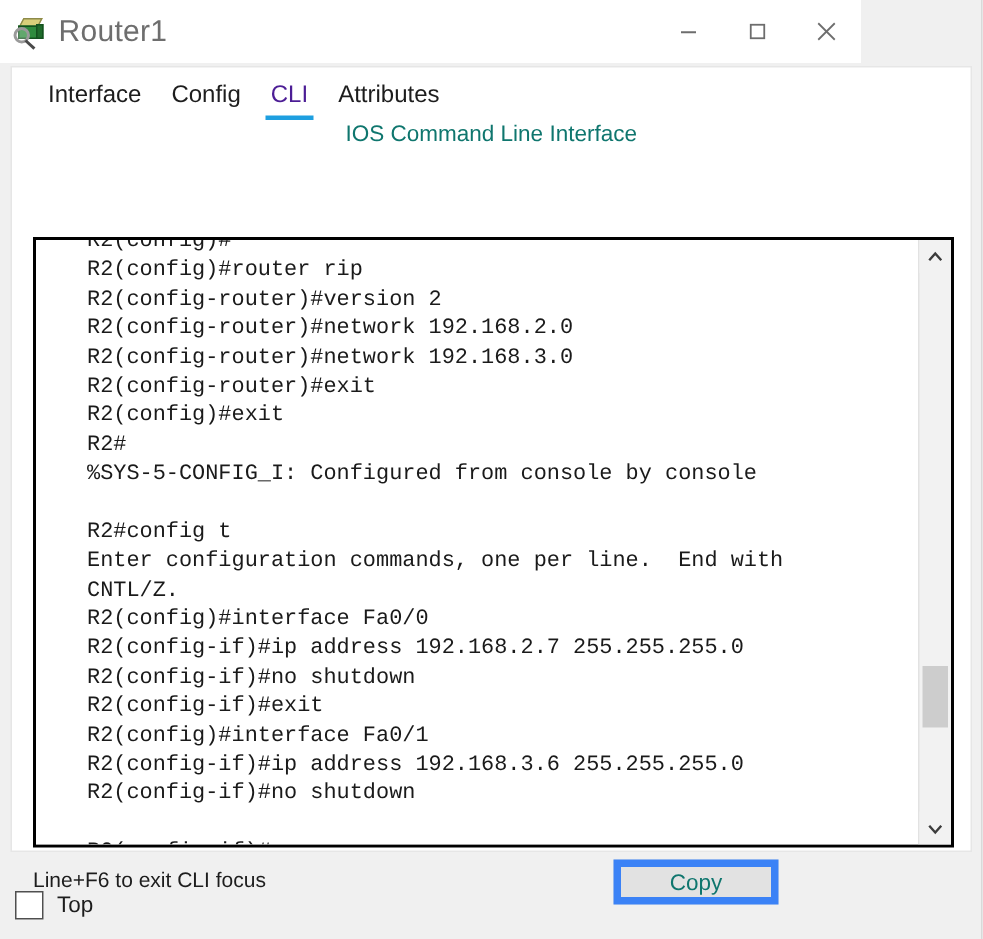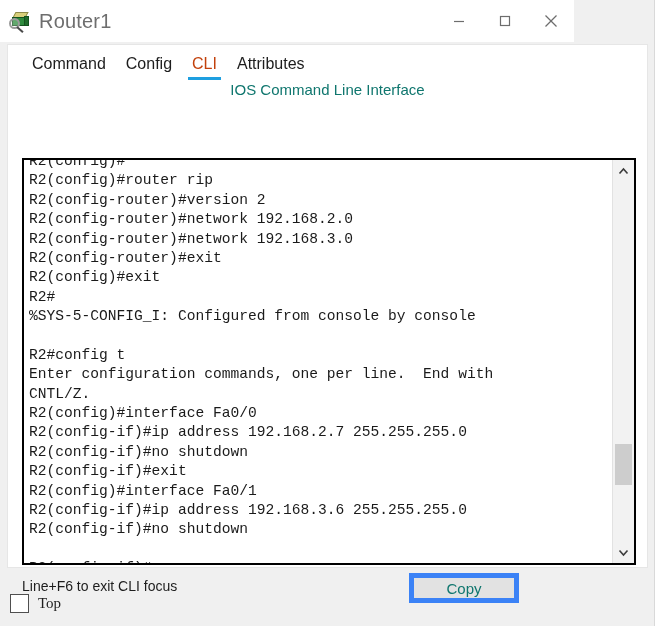--- a/index.html
+++ b/index.html
@@ -71,21 +71,21 @@
     box-shadow:0 0 0 1px #e6e6e6;
   }
   #tabbar{
     position:absolute;left:0;top:0;height:35px;width:100%;
     display:flex;align-items:flex-end;padding-left:14px;box-sizing:border-box;
   }
   .tab{
     font-size:16px;color:#1d1d1d;padding:0 10px 7px 10px;
     position:relative;white-space:nowrap;cursor:default;
   }
-  .tab.active{color:#c2410c;}
+  .tab.active{color:#4c1d95;}
   .tab.active::after{
     content:"";position:absolute;left:6px;right:6px;bottom:0;height:3px;
     background:#1e9fe0;
   }
 
   #panel-title{
     position:absolute;left:0;top:36px;width:100%;
     text-align:center;font-size:15px;color:#0f766e;
   }
 
@@ -98,21 +98,21 @@
   #term{
     flex:1 1 auto;overflow:hidden;position:relative;
     background:#ffffff;
   }
   #term-lines{
     position:absolute;left:5px;top:-8px;right:0;
     font-family:"Liberation Mono","DejaVu Sans Mono",monospace;
     font-size:14.6px;line-height:19.4px;
     color:#1a1a1a;white-space:pre;
   }
-  .tline{height:19.4px;}
+  .tline{height:19.4px;margin-left:29px;}
 
   
   #scrollbar{
     flex:0 0 22px;width:22px;background:#f2f2f2;
     position:relative;border-left:1px solid #e2e2e2;box-sizing:border-box;
   }
   .sb-arrow{
     position:absolute;left:0;width:100%;height:22px;
     display:flex;align-items:center;justify-content:center;
     background:#f2f2f2;cursor:default;
@@ -141,21 +141,21 @@
   #btn-paste{left:519px;}
 
   
   #bottom-row{
     position:absolute;left:10px;top:594px;display:flex;align-items:center;
   }
   #top-checkbox{
     width:19px;height:19px;border:1px solid #4f4f4f;background:#ffffff;
     box-sizing:border-box;cursor:default;
   }
-  #top-label{margin-left:9px;font-size:15px;color:#1d1d1d;font-family:Liberation Serif, serif;}
+  #top-label{margin-left:9px;font-size:15px;color:#1d1d1d;}
 
   #right-edge{
     position:absolute;right:0;top:0;width:1px;height:626px;background:#d9d9d9;
   }
 </style>
 </head>
 <body>
 
 <div id="window">
 
@@ -185,21 +185,21 @@
           <line x1="3.5" y1="3.5" x2="14.5" y2="14.5" stroke="#6d6d6d" stroke-width="1.2"></line>
           <line x1="14.5" y1="3.5" x2="3.5" y2="14.5" stroke="#6d6d6d" stroke-width="1.2"></line>
         </svg>
       </div>
     </div>
   </div>
 
   <div id="tabcard">
 
     <div id="tabbar">
-      <div class="tab">Command</div>
+      <div class="tab">Interface</div>
       <div class="tab">Config</div>
       <div class="tab active">CLI</div>
       <div class="tab">Attributes</div>
     </div>
 
     <div id="panel-title">IOS Command Line Interface</div>
 
     <div id="term-wrap">
       <div id="term">
         <div id="term-lines"><div class="tline">R2(config)#</div><div class="tline">R2(config)#router rip</div><div class="tline">R2(config-router)#version 2</div><div class="tline">R2(config-router)#network 192.168.2.0</div><div class="tline">R2(config-router)#network 192.168.3.0</div><div class="tline">R2(config-router)#exit</div><div class="tline">R2(config)#exit</div><div class="tline">R2#</div><div class="tline">%SYS-5-CONFIG_I: Configured from console by console</div><div class="tline"></div><div class="tline">R2#config t</div><div class="tline">Enter configuration commands, one per line.  End with</div><div class="tline">CNTL/Z.</div><div class="tline">R2(config)#interface Fa0/0</div><div class="tline">R2(config-if)#ip address 192.168.2.7 255.255.255.0</div><div class="tline">R2(config-if)#no shutdown</div><div class="tline">R2(config-if)#exit</div><div class="tline">R2(config)#interface Fa0/1</div><div class="tline">R2(config-if)#ip address 192.168.3.6 255.255.255.0</div><div class="tline">R2(config-if)#no shutdown</div><div class="tline"></div><div class="tline">R2(config-if)#</div></div>

